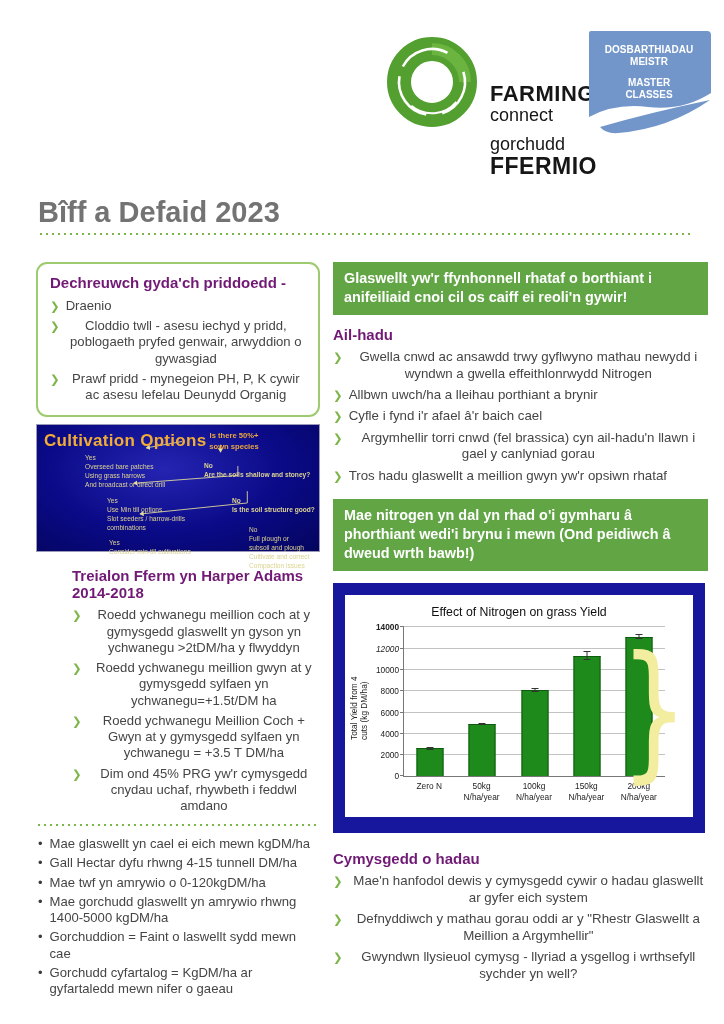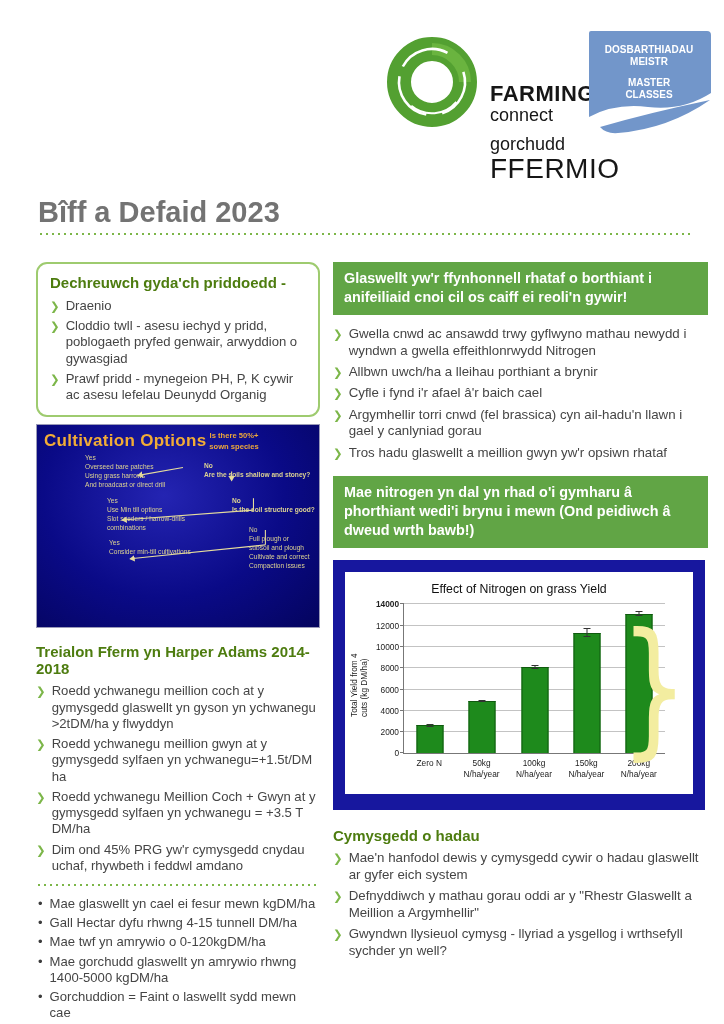--- a/index.html
+++ b/index.html
@@ -6,21 +6,21 @@
   html,body { background:#ffffff; }
   body { font-family:"Liberation Sans","DejaVu Sans",sans-serif; color:#3f3f3f; }
   .page { position:relative; width:724px; height:1024px; background:#fff; overflow:hidden; }
 
   
   .logo-swirl { position:absolute; left:382px; top:28px; width:100px; height:104px; }
   .logo-text { position:absolute; left:490px; top:40px; line-height:1.05; color:#161616;margin-top:42px; }
   .lt-farming { font-size:22px; font-weight:bold; letter-spacing:.5px; }
   .lt-connect { font-size:18px; margin-top:1px; }
   .lt-cyswllt { font-size:18px; margin-top:10px; }
-  .lt-ffermio { font-size:28px; font-weight:normal; letter-spacing:.5px; }
+  .lt-ffermio { font-size:23px; font-weight:bold; letter-spacing:.5px; }
   .badge { position:absolute; left:586px; top:30px; width:126px; height:104px; }
   .badge svg { position:absolute; inset:0; }
   .badge-text { position:absolute; left:0; top:14px; width:100%; text-align:center;
     color:#fff; font-weight:bold; font-size:10px; line-height:12px; }
   .badge-text .gap { margin-top:9px; }
 
   
   .title-main { position:absolute; left:38px; top:160px; width:670px;
     font-size:31px; font-weight:bold; letter-spacing:.5px; color:#ffffff;
     -webkit-text-stroke:1.2px #7cb649;
@@ -28,51 +28,51 @@
   .title-sub { position:absolute; left:38px; top:196px; font-size:29px; font-weight:bold; color:#737373; }
   .dots { border:0; height:4px;
     background-image:radial-gradient(circle,#7cb649 1.3px,rgba(0,0,0,0) 1.5px);
     background-size:6px 4px; background-repeat:repeat-x; }
   .dots-main { position:absolute; left:38px; top:232px; width:652px; }
 
   
   .col-left  { position:absolute; left:36px;  top:262px; width:284px; }
   .col-right { position:absolute; left:333px; top:262px; width:375px; }
 
-  h3.sec { font-size:15px; font-weight:bold; color:#4d7c0f; margin-bottom:6px; }
+  h3.sec { font-size:15px; font-weight:bold; color:#701a75; margin-bottom:6px; }
 
   .ci { display:flex; margin-bottom:4px; }
   .chev { color:#7cb649; font-weight:bold; font-size:11.5px; line-height:16px; margin-right:6px; flex:none; }
-  .ci-t { font-size:13.1px; line-height:1.24; color:#454545; }
+  .ci-t { font-size:13.1px; line-height:1.24; color:#454545;text-align:center; }
 
   .bi { display:flex; margin-bottom:3px; }
   .bull { color:#3c3c3c; font-size:13px; line-height:16px; margin:0 7px 0 2px; flex:none; }
   .bi-t { font-size:13.1px; line-height:1.24; color:#454545; }
 
   
   .soil-box { border:2px solid #9ecb6f; border-radius:11px; padding:10px 12px 8px 12px; }
   .soil-box h3 { margin-bottom:7px; }
 
   
-  .diagram { position:relative; margin-top:7px; width:284px; height:204px;
+  .diagram { position:relative; margin-top:7px; width:284px; height:128px;
     border:1px solid #9a9ab8;
     background:radial-gradient(ellipse at 45% 35%, #2424b2 0%, #0a0a87 55%, #04045e 100%); }
   .diagram svg.arrows { position:absolute; inset:0; width:100%; height:100%; }
   .dg { position:absolute; white-space:pre-line; color:#ddd392; font-size:6.6px; line-height:1.35; }
   .dg-title { left:7px; top:5px; font-size:17px; font-weight:bold; color:#f2ac36; letter-spacing:.3px; }
   .dg-q1 { left:149px; top:6px; width:96px; font-size:7.6px; font-weight:bold; color:#eda73a; text-align:center; }
   .dg-a1 { left:48px; top:29px; }
   .dg-q2 { left:167px; top:37px; width:112px; font-weight:bold; }
   .dg-a2 { left:70px; top:72px; }
   .dg-q3 { left:195px; top:72px; width:88px; font-weight:bold; }
   .dg-a3 { left:72px; top:114px; }
   .dg-a4 { left:212px; top:101px; }
 
   
-  .harper { margin-top:15px; }
+  .harper { margin-top:15px;margin-left:36px; }
   .divider { margin:9px 0 9px 0; width:282px; }
 
   
   .banner { background:#61a545; color:#ffffff; font-weight:bold; font-size:14.4px;
     line-height:1.32; padding:7px 11px 8px 11px; }
   .banner2 { margin-top:15px; }
   .sec-ail { margin-top:11px; }
   .col-right .ci { margin-bottom:5px; }
   .col-right .ci-t { font-size:13.3px; }
 
@@ -211,21 +211,21 @@
           <span class="chev">❯</span>
           <span class="ci-t">Dim ond 45% PRG yw'r cymysgedd cnydau uchaf, rhywbeth i feddwl amdano</span>
         </div>
     </div>
 
     <div class="dots divider"></div>
 
     <div class="useful">
       <div class="bi">
           <span class="bull">•</span>
-          <span class="bi-t">Mae glaswellt yn cael ei fesur mewn kgDM/ha</span>
+          <span class="bi-t">Mae glaswellt yn cael ei eich mewn kgDM/ha</span>
         </div>
       <div class="bi">
           <span class="bull">•</span>
           <span class="bi-t">Gall Hectar dyfu rhwng 4-15 tunnell DM/ha</span>
         </div>
       <div class="bi">
           <span class="bull">•</span>
           <span class="bi-t">Mae twf yn amrywio o 0-120kgDM/ha</span>
         </div>
       <div class="bi">
@@ -242,20 +242,21 @@
         </div>
 
     </div>
   </div>
 
   <div class="col-right">
 
     <div class="banner">Glaswellt yw'r ffynhonnell rhataf o borthiant i anifeiliaid cnoi cil os caiff ei reoli'n gywir!</div>
 
     <div class="sec-ail">
+      <h3 class="sec">Ail-hadu</h3>
       <div class="ci">
           <span class="chev">❯</span>
           <span class="ci-t">Gwella cnwd ac ansawdd trwy gyflwyno mathau newydd i wyndwn a gwella effeithlonrwydd Nitrogen</span>
         </div>
       <div class="ci">
           <span class="chev">❯</span>
           <span class="ci-t">Allbwn uwch/ha a lleihau porthiant a brynir</span>
         </div>
       <div class="ci">
           <span class="chev">❯</span>
@@ -289,21 +290,21 @@
             <div class="gridline" style="bottom: 42.8571%;"></div>
             <div class="ytick" style="bottom: 42.8571%;">6000</div>
             <div class="ytickmark" style="bottom: 42.8571%;"></div>
             <div class="gridline" style="bottom: 57.1429%;"></div>
             <div class="ytick" style="bottom: 57.1429%;">8000</div>
             <div class="ytickmark" style="bottom: 57.1429%;"></div>
             <div class="gridline" style="bottom: 71.4286%;"></div>
             <div class="ytick" style="bottom: 71.4286%;">10000</div>
             <div class="ytickmark" style="bottom: 71.4286%;"></div>
             <div class="gridline" style="bottom: 85.7143%;"></div>
-            <div class="ytick" style="bottom: 85.7143%;">12000</div>
+            <div class="ytick" style="bottom: 85.7143%; font-style: italic;">12000</div>
             <div class="ytickmark" style="bottom: 85.7143%;"></div>
             <div class="gridline" style="bottom: 100%;"></div>
             <div class="ytick" style="bottom: 100%; font-weight: bold;">14000</div>
             <div class="ytickmark" style="bottom: 100%;"></div>
             <div class="bar" style="left: 10%; height: 18.9286%; background: rgb(30, 138, 28);"></div>
             <div class="err" style="left: 10%; bottom: 17.8571%; height: 2.14286%;"></div>
             <div class="bar" style="left: 30%; height: 35%; background: rgb(30, 138, 28);"></div>
             <div class="err" style="left: 30%; bottom: 34.4286%; height: 1.14286%;"></div>
             <div class="bar" style="left: 50%; height: 57.8571%; background: rgb(30, 138, 28);"></div>
             <div class="err" style="left: 50%; bottom: 56.5714%; height: 2.57143%;"></div>

